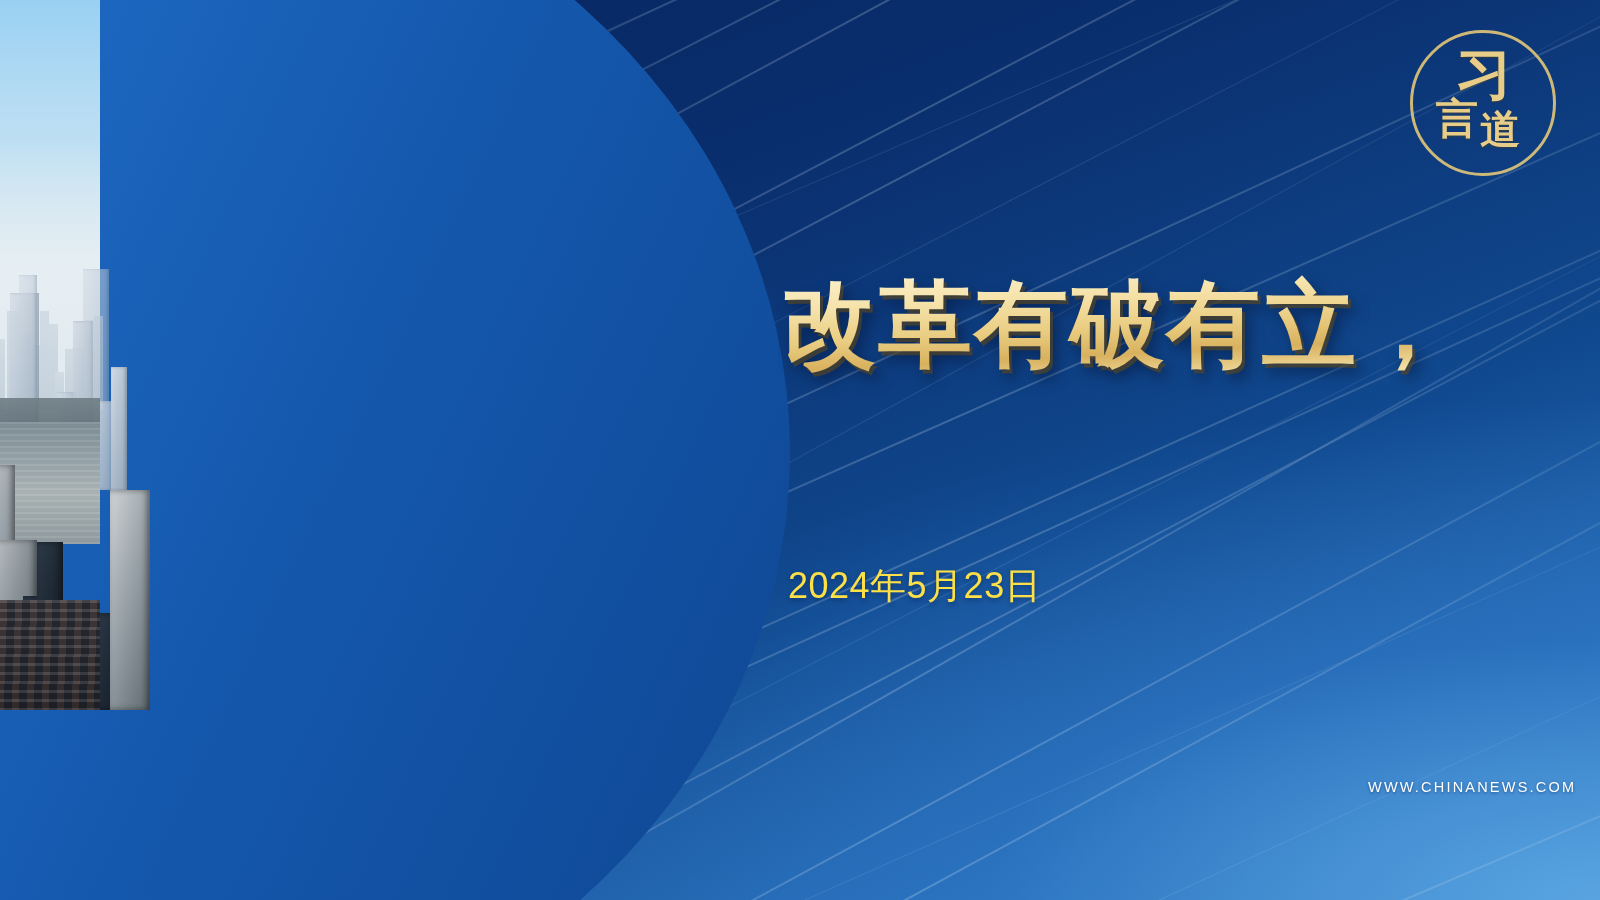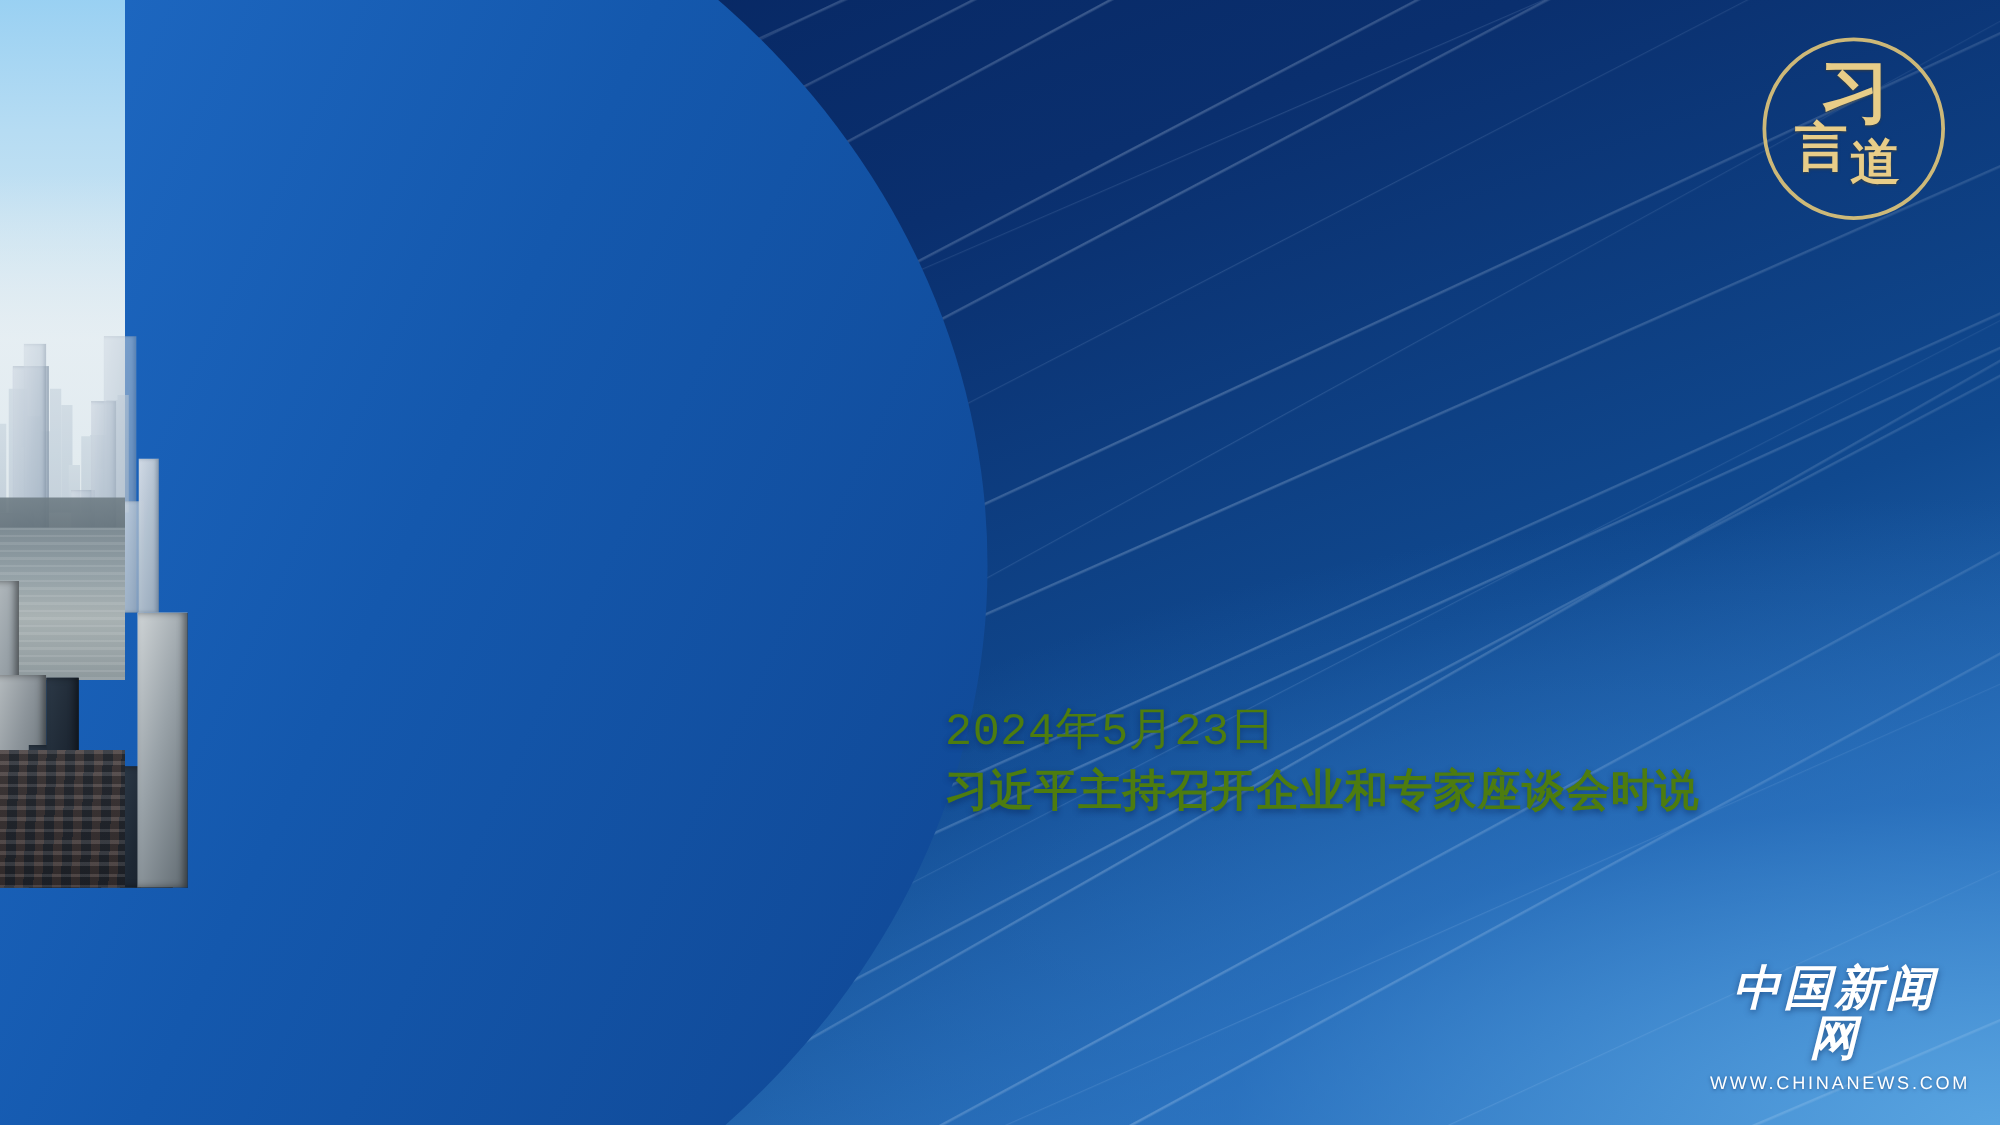--- a/index.html
+++ b/index.html
@@ -97,21 +97,21 @@
   .tline{
     font-size:94px;line-height:1.12;font-weight:700;letter-spacing:2px;white-space:nowrap;
     font-family:"DejaVu Sans","Liberation Sans",sans-serif;
     background:linear-gradient(177deg,#fbf1cf 0%,#f6e3ab 26%,#e9cc80 50%,#d8b15e 68%,#f3e0a6 88%,#c99e44 100%);
     -webkit-background-clip:text;background-clip:text;color:transparent;
     filter:drop-shadow(3px 4px 0 rgba(104,74,18,.55)) drop-shadow(5px 7px 7px rgba(4,20,56,.55));
   }
   .tline2{margin-left:4px;}
 
   
-  .meta{position:absolute;left:756px;top:563px;color:#4d7c0f;font-family:Liberation Mono, monospace;}
+  .meta{position:absolute;left:788px;top:563px;color:#fde047;}
   .date{font-size:36px;line-height:1.28;font-weight:400;letter-spacing:.5px;
     text-shadow:0 2px 5px rgba(0,25,70,.45);}
   .caption{font-size:35px;line-height:1.3;font-weight:700;letter-spacing:.5px;margin-top:4px;
     text-shadow:0 2px 5px rgba(0,25,70,.45);}
 
   
   .brand{position:absolute;left:1368px;top:772px;width:200px;text-align:center;color:#fff;}
   .brand-cn{font-size:38px;line-height:1.05;font-weight:700;letter-spacing:3px;
     font-family:"Liberation Serif","DejaVu Serif",serif;font-style:italic;
     text-shadow:0 2px 5px rgba(0,30,80,.5);}
@@ -212,25 +212,24 @@
   <div class="seal">
     <div class="seal-ring2"></div>
     <div class="seal-chars">
       <span class="seal-xi">习</span>
       <span class="seal-yan">言</span>
       <span class="seal-dao">道</span>
     </div>
   </div>
 
   <div class="title">
+    <div class="tline">改革有破有立，</div>
   </div>
 
   <div class="meta">
     <div class="date">2024年5月23日</div>
-    <div class="caption">习近平主持召开企业和专家座谈会时说</div>
   </div>
 
   <div class="brand">
-    <div class="brand-cn">中国新闻网</div>
     <div class="brand-url">WWW.CHINANEWS.COM</div>
   </div>
 
 </div>
 
 </body></html>

